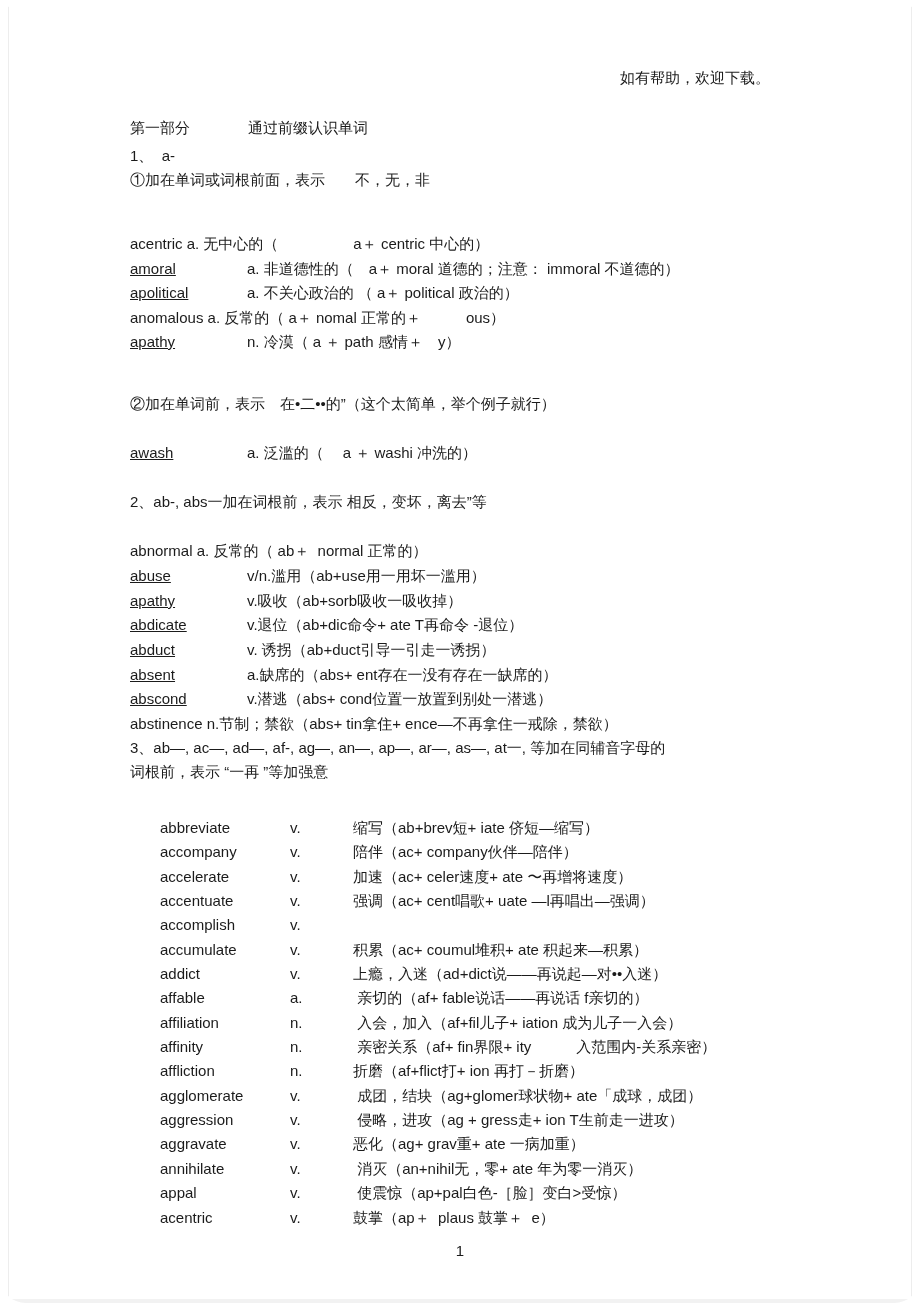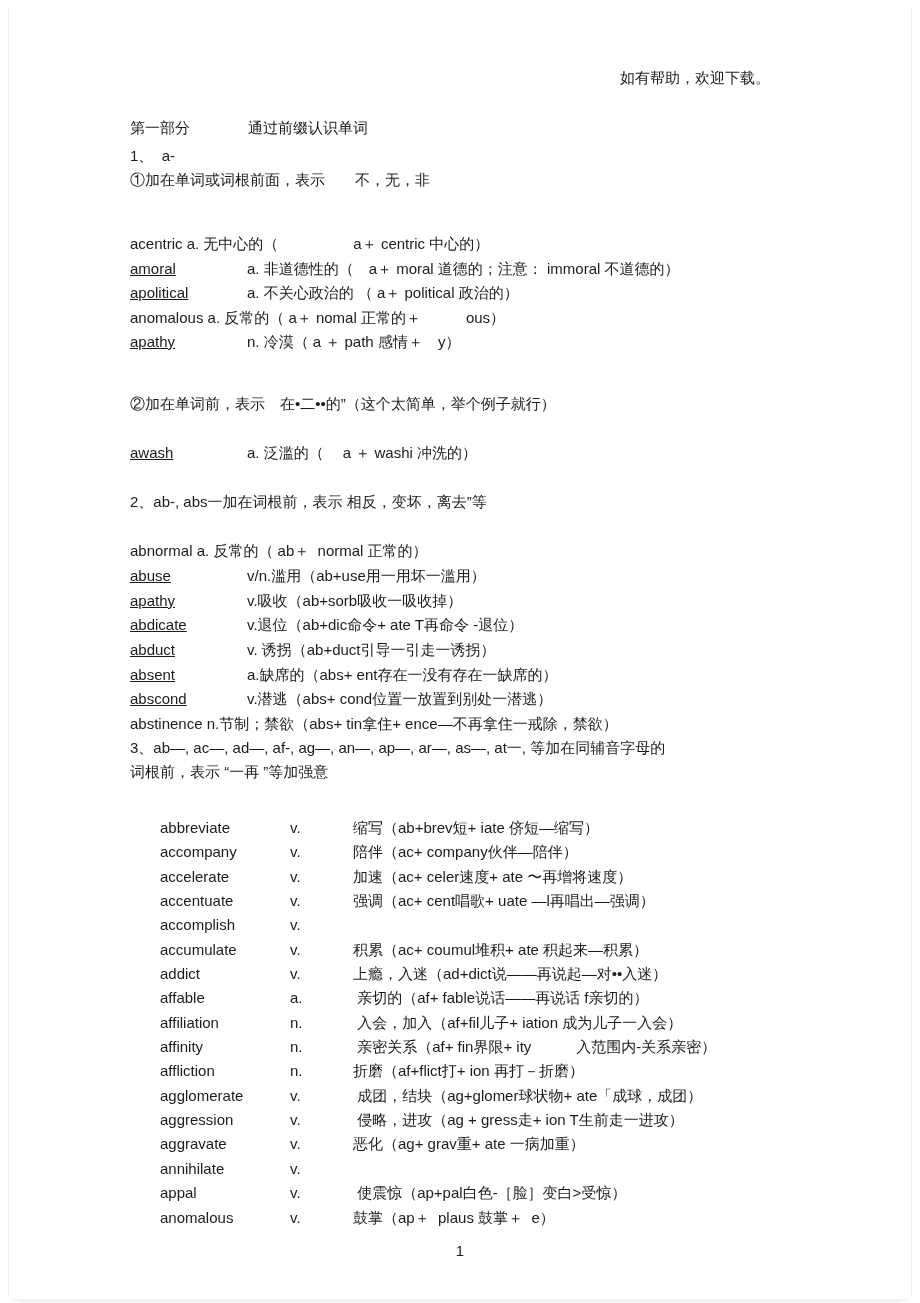--- a/index.html
+++ b/index.html
@@ -160,29 +160,30 @@
 
       <div class="trow">
         <span class="tword">aggravate</span>
         <span class="tpos">v.</span>
         <span class="tdef">恶化（ag+ grav重+ ate 一病加重）</span>
       </div>
 
       <div class="trow">
         <span class="tword">annihilate</span>
         <span class="tpos">v.</span>
+        <span class="tdef"> 消灭（an+nihil无，零+ ate 年为零一消灭）</span>
       </div>
 
       <div class="trow">
         <span class="tword">appal</span>
         <span class="tpos">v.</span>
         <span class="tdef"> 使震惊（ap+pal白色-［脸］变白&gt;受惊）</span>
       </div>
 
       <div class="trow">
-        <span class="tword">anomalous</span>
+        <span class="tword">acentric</span>
         <span class="tpos">v.</span>
         <span class="tdef">鼓掌（ap＋  plaus 鼓掌＋  e）</span>
       </div>
     </div>
 
   <div class="pagenum">1</div>
 </div>
 
 </body></html>

